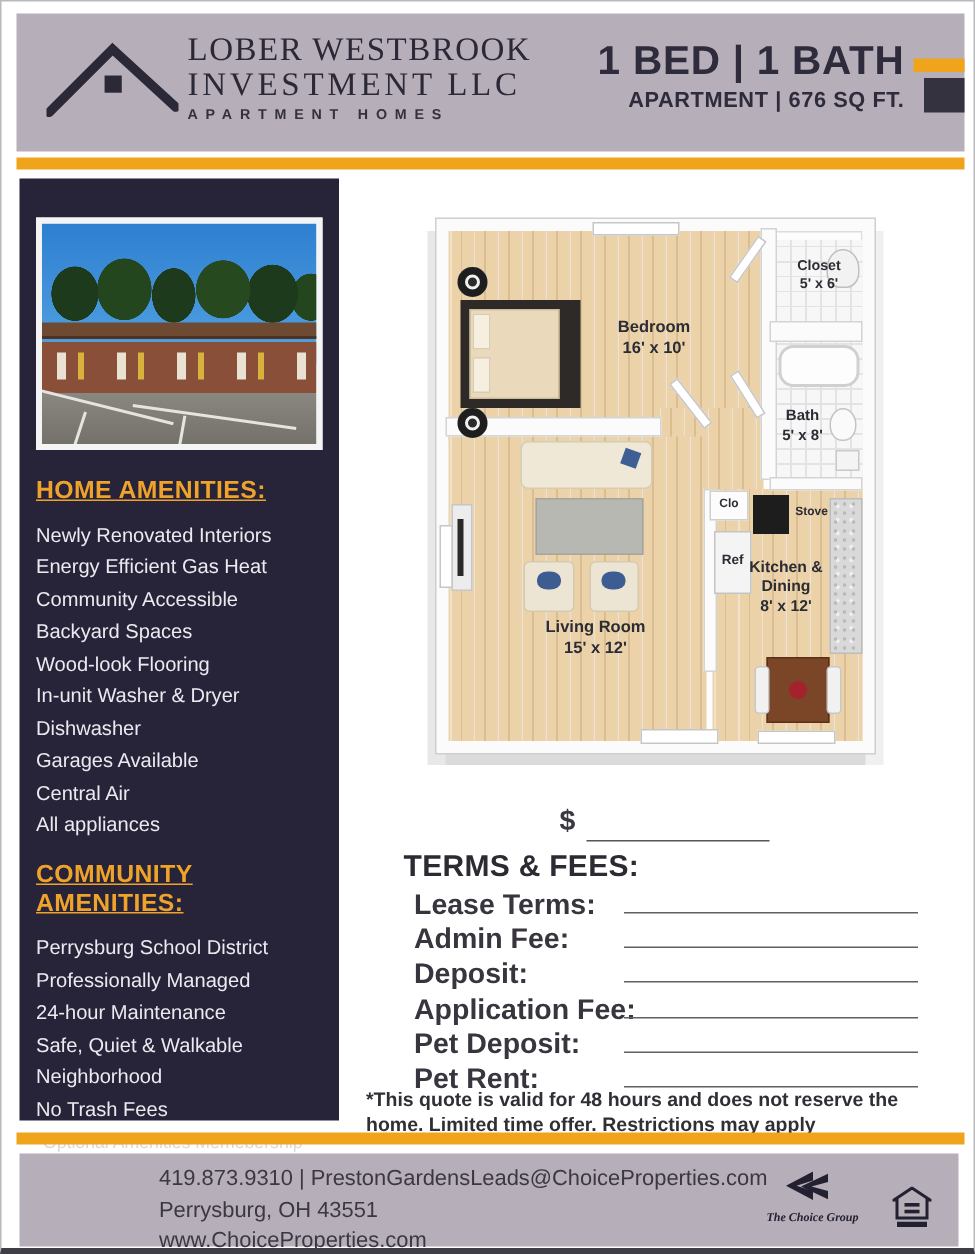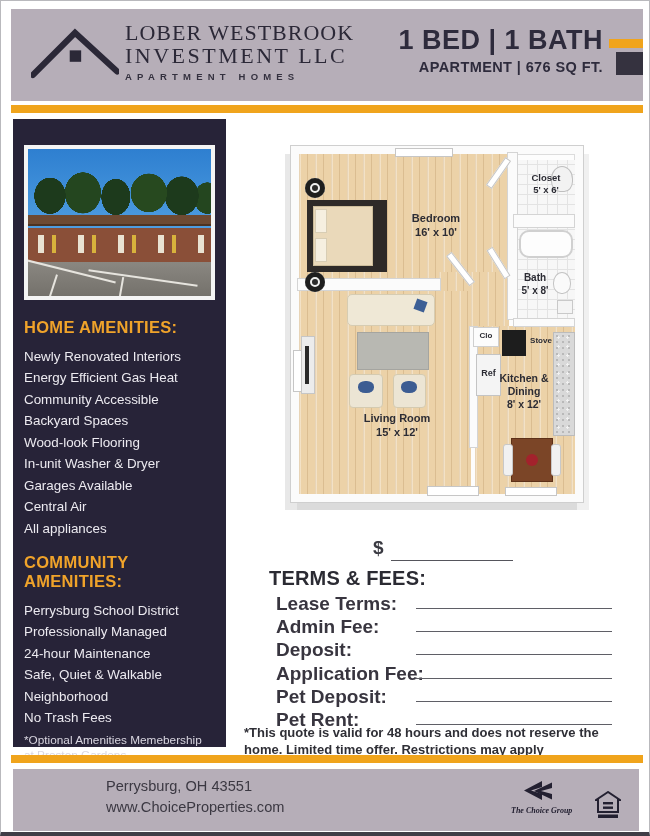--- a/index.html
+++ b/index.html
@@ -37,21 +37,21 @@
       radial-gradient(30px 32px at 66% 55%, #27491f 60%, transparent 61%),
       radial-gradient(28px 32px at 84% 60%, #1d3a1c 60%, transparent 61%),
       radial-gradient(22px 26px at 98% 64%, #24461f 60%, transparent 61%);
   }
   .ph-roof { position:absolute; left:0; top:66px; width:100%; height:11px; background:#6e4a33; border-bottom:2px solid #4e3322; }
   .ph-wall { position:absolute; left:0; top:79px; width:100%; height:34px; background:#8a4f38;
     background-image:repeating-linear-gradient(90deg, transparent 0 10px, #e9e2d2 10px 16px, transparent 16px 24px, #d8b23c 24px 28px, transparent 28px 40px);
     background-position:0 7px; background-repeat:repeat-x; background-size:40px 18px; }
   .ph-lot { position:absolute; left:0; top:113px; width:100%; height:42px; background:linear-gradient(#8a8781,#6f6c66); }
   .ph-line { position:absolute; height:2px; background:#e6e4de; }
-  .amen-title { color:#f0a32a; font-weight:800; font-size:16.5px; letter-spacing:0.3px; margin-top:18px; }
+  .amen-title { color:#f0a32a; font-weight:800; font-size:16.5px; letter-spacing:0.3px; margin-top:18px;text-decoration:underline; }
   .amen-list { list-style:none; margin-top:9px; }
   .amen-list li { color:#eceaf0; font-size:13.4px; line-height:1.6; font-weight:400; }
   .amen-note { color:#d9d6e0; font-size:11.8px; line-height:1.35; margin-top:4px; width:180px; }
   
   .plan { position:absolute; left:290px; top:145px; width:292px; height:356px;
     background:#fdfdfd; border:8px solid #fbfbfb; outline:1px solid #cfcfcf;
     box-shadow:-6px 8px 0 rgba(110,110,110,.16), 6px 8px 0 rgba(110,110,110,.10), inset 0 0 0 1px #dcdcdc; }
   .floor-wood { position:absolute; background-color:#ecd2a8;
     background-image:repeating-linear-gradient(90deg, rgba(255,255,255,.35) 0 2px, transparent 2px 16px),
                      repeating-linear-gradient(90deg, rgba(156,114,62,.22) 0 1px, transparent 1px 8px); }
@@ -122,20 +122,21 @@
       <div class="ph-line" style="left:92px; top:128px; width:2px; height:26px; transform:rotate(10deg);"></div>
     </div>
 
     <div class="amen-title">HOME AMENITIES:</div>
     <ul class="amen-list">
       <li>Newly Renovated Interiors</li>
       <li>Energy Efficient Gas Heat</li>
       <li>Community Accessible Backyard Spaces</li>
       <li>Wood-look Flooring</li>
       <li>In-unit Washer &amp; Dryer</li>
+      <li>Dishwasher</li>
       <li>Garages Available</li>
       <li>Central Air</li>
       <li>All appliances</li>
     </ul>
 
     <div class="amen-title" style="margin-top:14px;">COMMUNITY AMENITIES:</div>
     <ul class="amen-list">
       <li>Perrysburg School District</li>
       <li>Professionally Managed</li>
       <li>24-hour Maintenance</li>
@@ -254,20 +255,21 @@
       <span class="term-label">Pet Rent:</span>
       <span class="term-line"></span>
     </div>
   </div>
   <div class="terms-note">*This quote is valid for 48 hours and does not reserve the home. Limited time offer. Restrictions may apply</div>
 
   <div class="gold-bar gold-bottom"></div>
 
   <div class="footer">
     <div class="footer-text">
+      <div>419.873.9310 | PrestonGardensLeads@ChoiceProperties.com</div>
       <div>Perrysburg, OH 43551</div>
       <div>www.ChoiceProperties.com</div>
     </div>
     <div class="cg-logo">
       <svg width="42" height="20" viewBox="0 0 42 20">
         <path d="M22 0 L4 9.5 L22 19 L22 13 L11 9.5 L22 6 Z" fill="#232031"></path>
         <path d="M38 1.5 L20 10 L38 18.5 L38 13 L27 10 L38 7 Z" fill="#232031" transform="translate(-6,0)"></path>
       </svg>
       <div class="cg-name">The Choice Group</div>
     </div>

